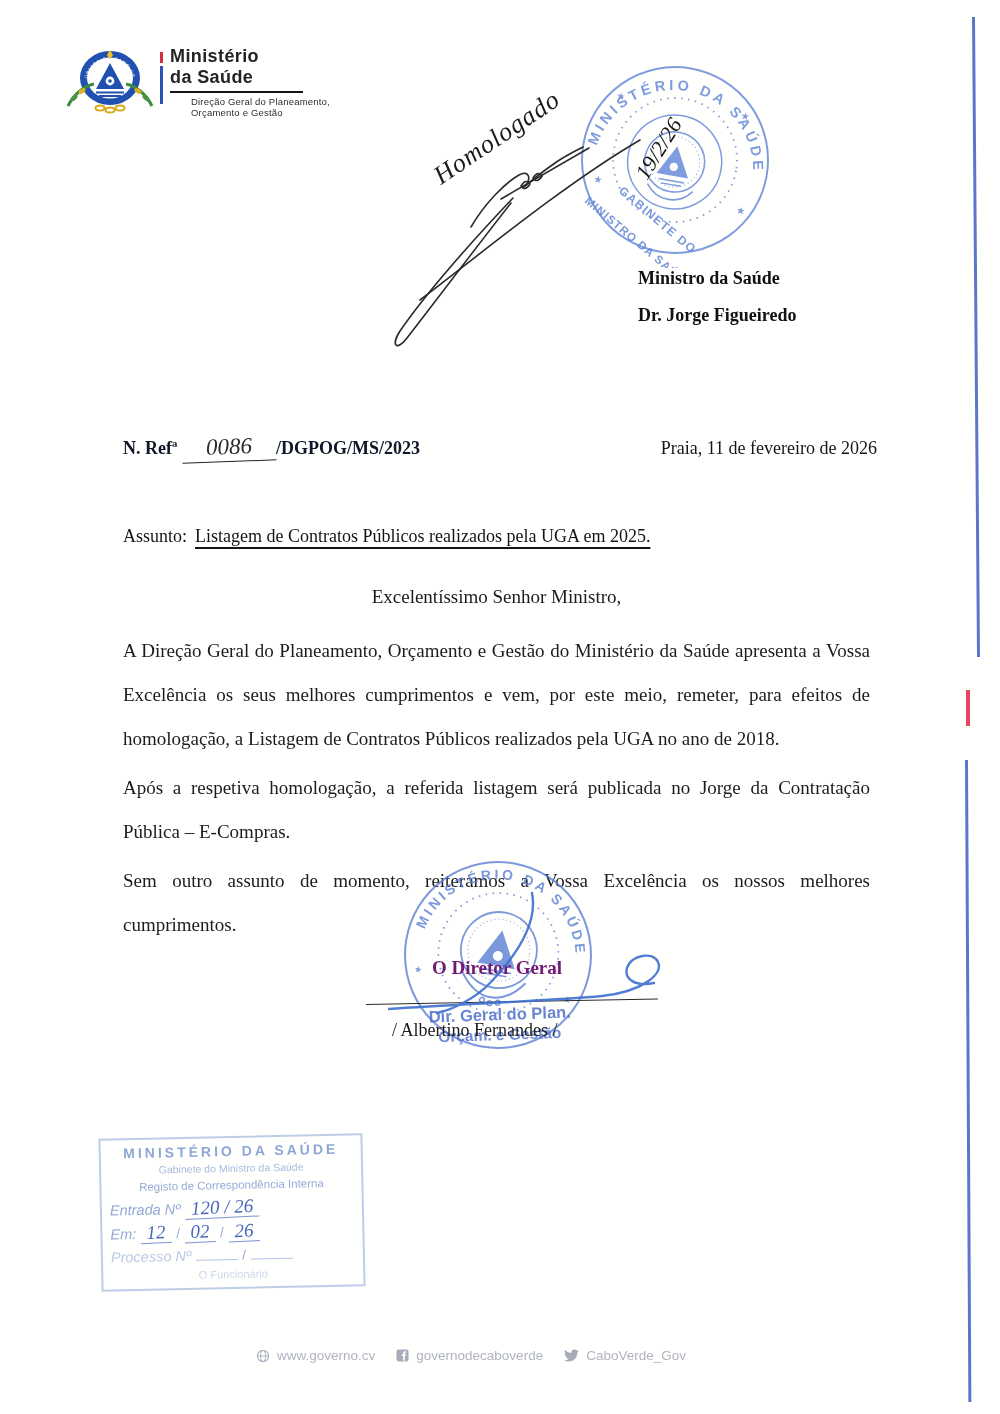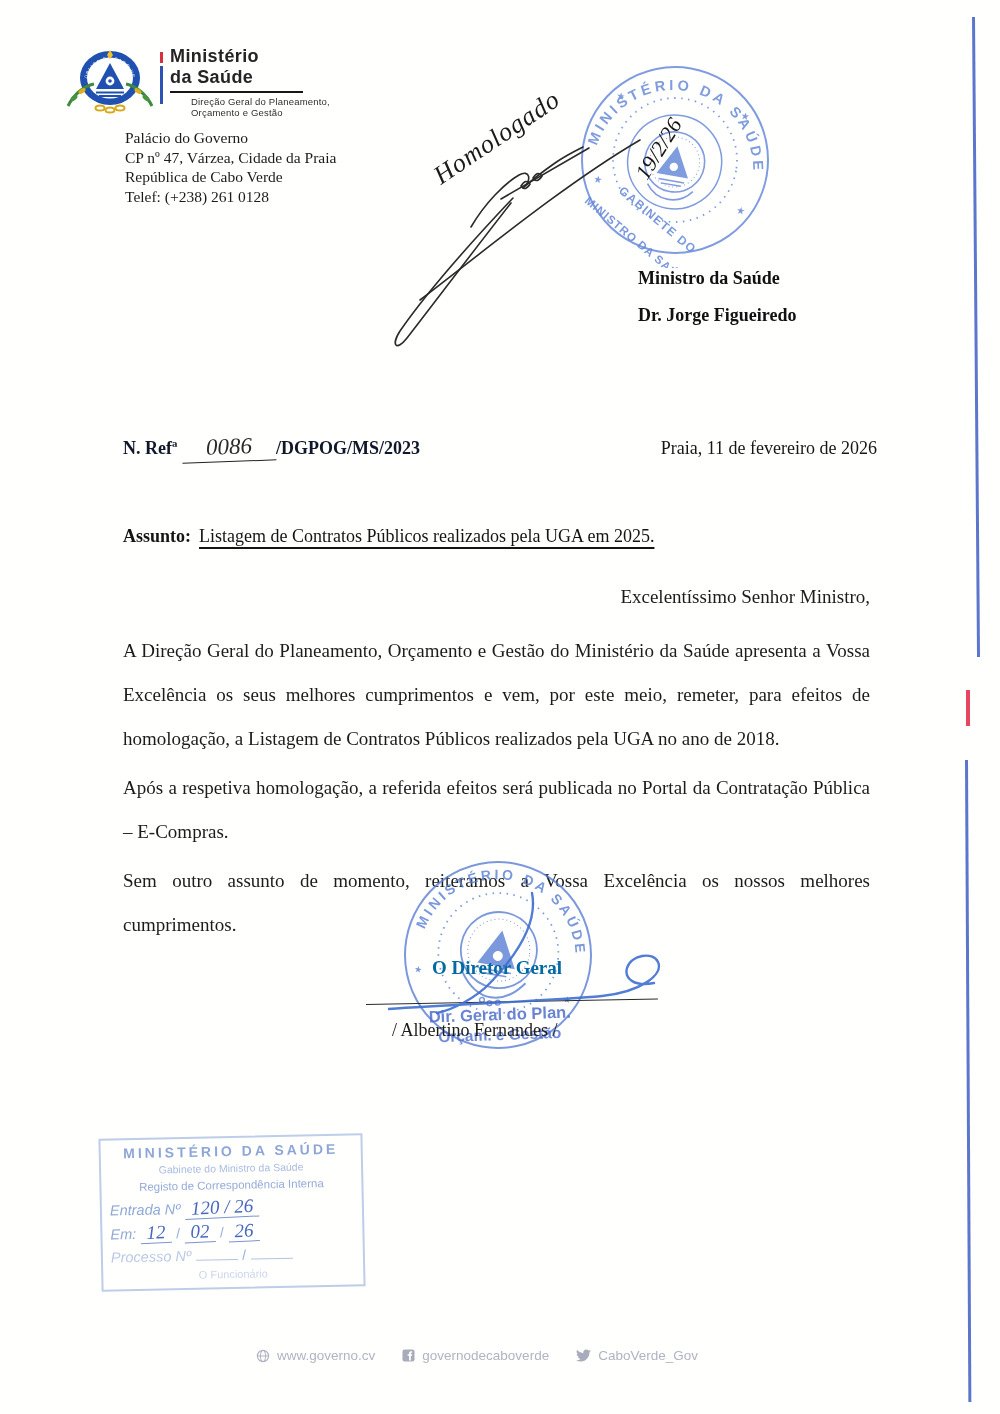--- a/index.html
+++ b/index.html
@@ -23,48 +23,48 @@
   .stamp-dg{position:absolute;left:398px;top:852px;}
   .bluesig{position:absolute;left:388px;top:878px;}
   
   .recipient{position:absolute;left:638px;top:260px;font-weight:bold;font-size:18px;line-height:37px;color:#111;}
   .refrow{position:absolute;left:123px;top:434px;width:754px;display:flex;justify-content:space-between;align-items:baseline;font-size:18px;}
   .ref-label,.ref-code{font-weight:bold;color:#0f172a;}
   .ref-num{display:inline-block;min-width:86px;text-align:center;border-bottom:1.6px solid #222;
     font-style:italic;font-size:23px;color:#2a2a2a;transform:rotate(-2deg);padding:0 4px 1px 4px;}
   .place-date{font-size:18px;color:#161616;}
   .subject{position:absolute;left:123px;top:526px;font-size:18px;color:#141414;}
-  .subject .lbl{font-weight:bold;margin-right:8px;}
+  .subject .lbl{font-weight:normal;margin-right:8px;}
   .subject .txt{text-decoration:underline;text-decoration-thickness:1.5px;text-underline-offset:5px;}
   
   .letterbody{position:absolute;left:123px;top:575px;width:747px;font-size:19px;line-height:44px;
     text-align:justify;color:#1c1c1c;}
-  .letterbody .salut{margin:0 0 10px 0;text-align:right;}
+  .letterbody .salut{margin:0 0 10px 0;text-align:center;}
   .letterbody p{margin:0 0 5px 0;}
   
-  .sig-title{position:absolute;left:397px;top:957px;width:200px;text-align:center;font-weight:bold;font-size:19px;color:#0369a1;}
+  .sig-title{position:absolute;left:397px;top:957px;width:200px;text-align:center;font-weight:bold;font-size:19px;color:#701a75;}
   .sig-line{position:absolute;left:366px;top:1004px;width:292px;border-top:1.6px solid #2a2a2a;transform:rotate(-1.1deg);transform-origin:left center;}
   .sig-name{position:absolute;left:392px;top:1020px;width:212px;text-align:left;font-size:18px;color:#1c1c1c;}
   
   .registry{position:absolute;left:100px;top:1136px;width:244px;border:2.5px solid rgba(125,155,210,.5);
     transform:rotate(-1.2deg);padding:5px 8px 4px 8px;font-family:"Liberation Sans","DejaVu Sans",sans-serif;}
   .reg-r{line-height:17px;white-space:nowrap;}
   .reg-t1{text-align:center;font-size:14px;letter-spacing:3px;color:rgba(122,150,208,.85);font-weight:bold;}
   .reg-t2{text-align:center;font-size:10.5px;color:rgba(122,150,208,.65);}
   .reg-t3{text-align:center;font-size:11.5px;color:rgba(122,150,208,.8);margin-bottom:2px;}
   .reg-lbl{font-style:italic;font-size:14.5px;color:rgba(115,145,205,.8);}
   .reg-faint{color:rgba(115,145,205,.5);}
   .reg-hw{font-family:"Liberation Serif",serif;font-style:italic;font-size:19px;color:#4968bd;
     border-bottom:1.5px solid rgba(90,120,195,.8);display:inline-block;line-height:20px;padding:0 6px;transform:rotate(-1.5deg);}
   .reg-blank{display:inline-block;width:42px;border-bottom:1.4px solid rgba(115,145,205,.55);height:14px;}
   .reg-slash{color:rgba(115,145,205,.75);font-size:14px;}
   .reg-sign{text-align:center;font-size:11px;color:rgba(122,150,208,.4);margin-top:2px;}
   .reg-row-entry{margin:3px 0 2px 0;}
   
-  .footer{position:absolute;left:256px;top:1348px;display:flex;align-items:center;gap:27px;
+  .footer{position:absolute;left:256px;top:1348px;display:flex;align-items:center;gap:21px;
     font-family:"Liberation Sans","DejaVu Sans",sans-serif;font-size:13.5px;color:#b0b4c2;}
   .foot-item{display:flex;align-items:center;gap:7px;}
   
   .edge1{position:absolute;left:972px;top:17px;width:3px;height:640px;background:#4663c6;opacity:.88;transform:rotate(-.45deg);transform-origin:top center;}
   .edge-red{position:absolute;left:966px;top:690px;width:4px;height:36px;background:#e3324e;opacity:.9;}
   .edge2{position:absolute;left:965px;top:760px;width:3px;height:642px;background:#4663c6;opacity:.88;transform:rotate(-.3deg);transform-origin:top center;}
 </style>
 </head>
 <body>
 
@@ -100,26 +100,20 @@
   <div class="bar-blue"></div>
 
   <div class="brand">
     <div class="brand-l1">Ministério</div>
     <div class="brand-l2">da Saúde</div>
     <div class="brand-rule"></div>
     <div class="brand-sub">Direção Geral do Planeamento,</div>
     <div class="brand-sub">Orçamento e Gestão</div>
   </div>
 
-  <div class="address">
-    <div>Palácio do Governo</div>
-    <div>CP nº 47, Várzea, Cidade da Praia</div>
-    <div>República de Cabo Verde</div>
-    <div>Telef: (+238) 261 0128</div>
-  </div>
 
   <svg class="stamp-top" width="206" height="222" viewBox="0 0 206 222">
     <defs>
         <path id="arc-top1" d="M 25 142 A 80 80 0 1 1 181 142"></path>
       </defs>
     <g transform="rotate(10 103 114)" opacity="0.82">
       <circle cx="103" cy="114" r="93" fill="none" stroke="#6487d8" stroke-width="2"></circle>
       <circle cx="103" cy="114" r="62" fill="none" stroke="#6487d8" stroke-width="1.8" stroke-dasharray="1.5 5.5"></circle>
       <text font-family="Liberation Sans, sans-serif" font-size="14.5" font-weight="bold" fill="#6487d8" letter-spacing="3.5">
         <textPath href="#arc-top1" startOffset="50%" text-anchor="middle">MINISTÉRIO DA SAÚDE</textPath>
@@ -166,21 +160,21 @@
     <span class="place-date">Praia, 11 de fevereiro de 2026</span>
   </div>
 
   <div class="subject">
     <span class="lbl">Assunto:</span><span class="txt">Listagem de Contratos Públicos realizados pela UGA em 2025.</span>
   </div>
 
   <div class="letterbody">
     <div class="salut">Excelentíssimo Senhor Ministro,</div>
     <p>A Direção Geral do Planeamento, Orçamento e Gestão do Ministério da Saúde apresenta a Vossa Excelência os seus melhores cumprimentos e vem, por este meio, remeter, para efeitos de homologação, a Listagem de Contratos Públicos realizados pela UGA no ano de 2018.</p>
-    <p>Após a respetiva homologação, a referida efeitos será publicada no Portal da Contratação Pública – E-Compras.</p>
+    <p>Após a respetiva homologação, a referida listagem será publicada no Jorge da Contratação Pública – E-Compras.</p>
     <p>Sem outro assunto de momento, reiteramos a Vossa Excelência os nossos melhores cumprimentos.</p>
   </div>
 
   <svg class="stamp-dg" width="200" height="206" viewBox="0 0 200 206">
     <defs>
         <path id="arc-top2" d="M 26 130 A 78 78 0 1 1 174 130"></path>
       </defs>
     <g transform="rotate(10 100 103)" opacity="0.8">
       <circle cx="100" cy="103" r="93" fill="none" stroke="#5b7fd4" stroke-width="2"></circle>
       <circle cx="100" cy="101" r="60" fill="none" stroke="#5b7fd4" stroke-width="1.8" stroke-dasharray="1.5 5.5"></circle>

